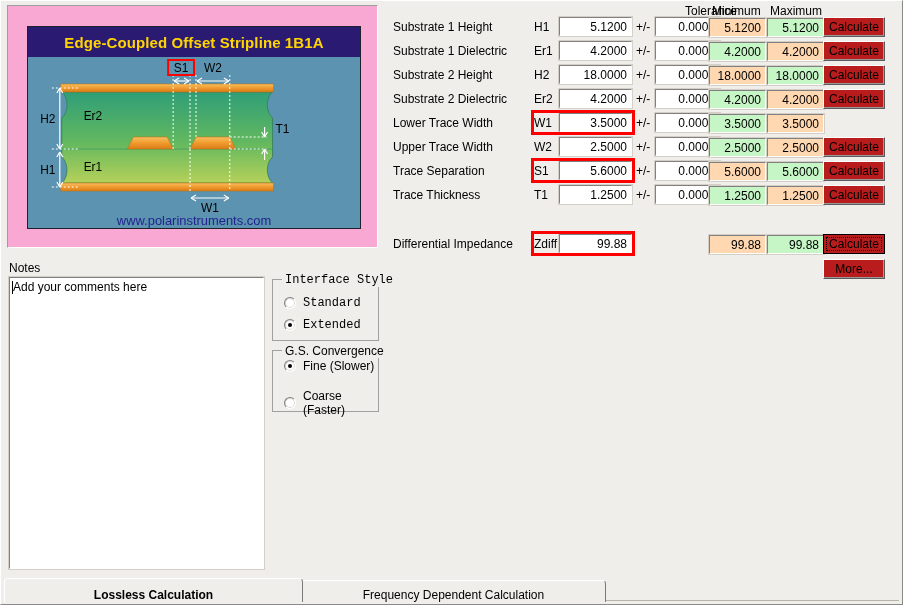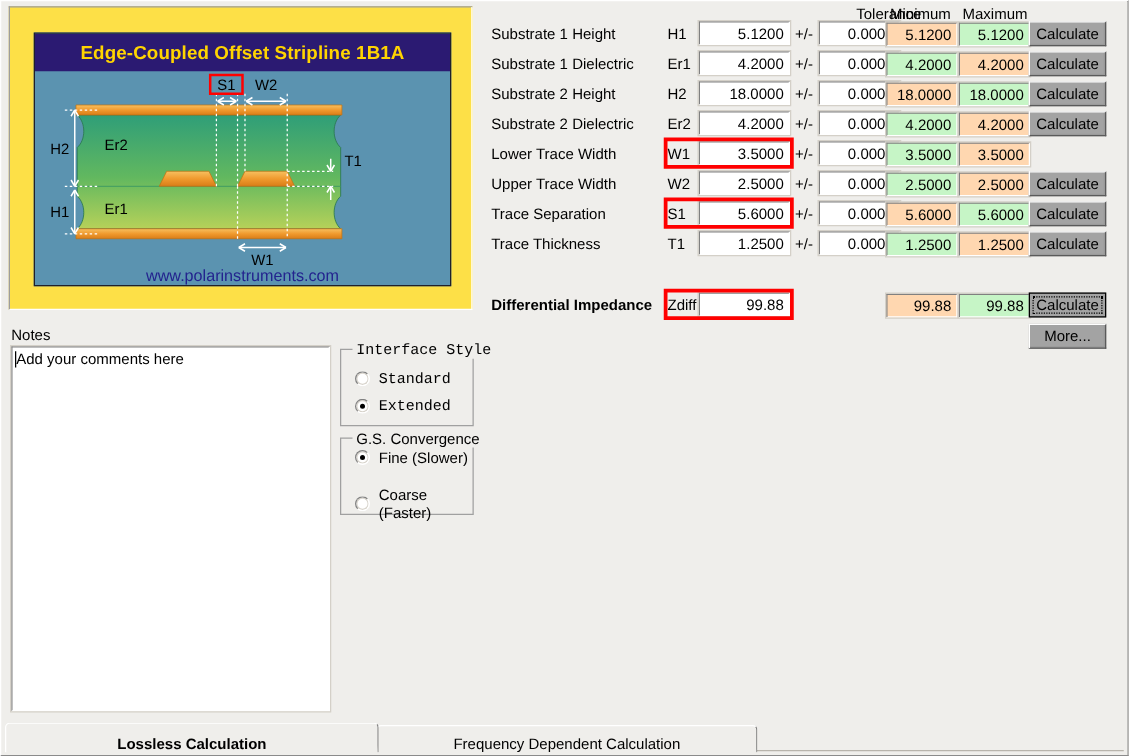--- a/index.html
+++ b/index.html
@@ -14,21 +14,21 @@
   #app{position:relative;width:903px;height:605px;background:#efeeeb;}
 
   
   .win-frame{position:absolute;left:0;top:0;width:903px;height:605px;
      border-top:1px solid #ffffff;border-left:1px solid #ffffff;
      border-right:1px solid #8a8a8a;border-bottom:1px solid #8a8a8a;
      box-sizing:border-box;}
 
   
   .diagram-panel{position:absolute;left:7px;top:5px;width:371px;height:243px;
-     background:#fde047;box-sizing:border-box;
+     background:#f9a8d4;box-sizing:border-box;
      border-top:1px solid #9d9d9d;border-left:1px solid #9d9d9d;
      border-right:1px solid #ffffff;border-bottom:1px solid #ffffff;}
   .diagram-inner{position:absolute;left:19px;top:20px;width:334px;height:203px;
      background:#5b93b0;border:1px solid #20202a;box-sizing:border-box;overflow:hidden;}
   .dg-title{position:absolute;left:0;top:0;width:100%;height:30px;
      background:#2b1a72;color:#ffd400;font-weight:bold;font-size:15px;
      display:flex;align-items:center;justify-content:center;letter-spacing:.1px;
      box-sizing:border-box;}
   .dg-svg{position:absolute;left:0;top:30px;width:100%;height:173px;display:block;}
 
@@ -71,21 +71,21 @@
      border-right:1px solid #ffffff;border-bottom:1px solid #ffffff;
      outline:1px solid #d4d0c8;}
   .field.val{left:559px;width:73px;}
   .field.tol{left:655px;width:65px;}
   .field.minv{left:709px;width:57px;background:#ffd7b0;}
   .field.maxv{left:767px;width:57px;background:#c6f5c6;}
   .field.grn{background:#c6f5c6;}
   .field.org{background:#ffd7b0;}
 
   .btn{position:absolute;box-sizing:border-box;height:20px;
-     background:#a3a3a3;font-size:12px;color:#000;
+     background:#b91c1c;font-size:12px;color:#000;
      display:flex;align-items:center;justify-content:center;
      border-top:1px solid #ffffff;border-left:1px solid #ffffff;
      border-right:1px solid #5a5a5a;border-bottom:1px solid #5a5a5a;
      box-shadow:inset -1px -1px 0 #9a9a9a;cursor:default;}
   .btn.calc{left:823px;width:62px;}
   .btn.focused{border:1px solid #000;box-shadow:none;}
   .btn.focused .focus-ring{position:absolute;left:2px;top:2px;right:2px;bottom:2px;
      border:1px dotted #000;}
 
   
@@ -313,21 +313,21 @@
       <div class="field val" style="top:185px;">1.2500</div>
       <div class="pm" style="top:188px;">+/-</div>
       <div class="field tol" style="top:185px;">0.0000</div>
       <div class="field minv grn" style="top:186px;">1.2500</div>
       <div class="field maxv org" style="top:186px;">1.2500</div>
       <div class="btn calc" style="top:185px;">
         <span>Calculate</span>
       </div>
     </div>
 
-  <div class="param-label" style="top:237px;font-weight:bold;">Differential Impedance</div>
+  <div class="param-label" style="top:237px;">Differential Impedance</div>
   <div class="param-sym" style="top:237px;">Zdiff</div>
   <div class="field val" style="top:234px;">99.88</div>
   <div class="redbox" style="left:531px;top:231px;width:104px;height:25px;"></div>
   <div class="field minv org" style="top:235px;">99.88</div>
   <div class="field maxv grn" style="top:235px;">99.88</div>
   <div class="btn calc focused" style="top:234px;">
     <span class="focus-ring"></span>
     <span>Calculate</span>
   </div>
   <div class="btn calc" style="top:259px;">

